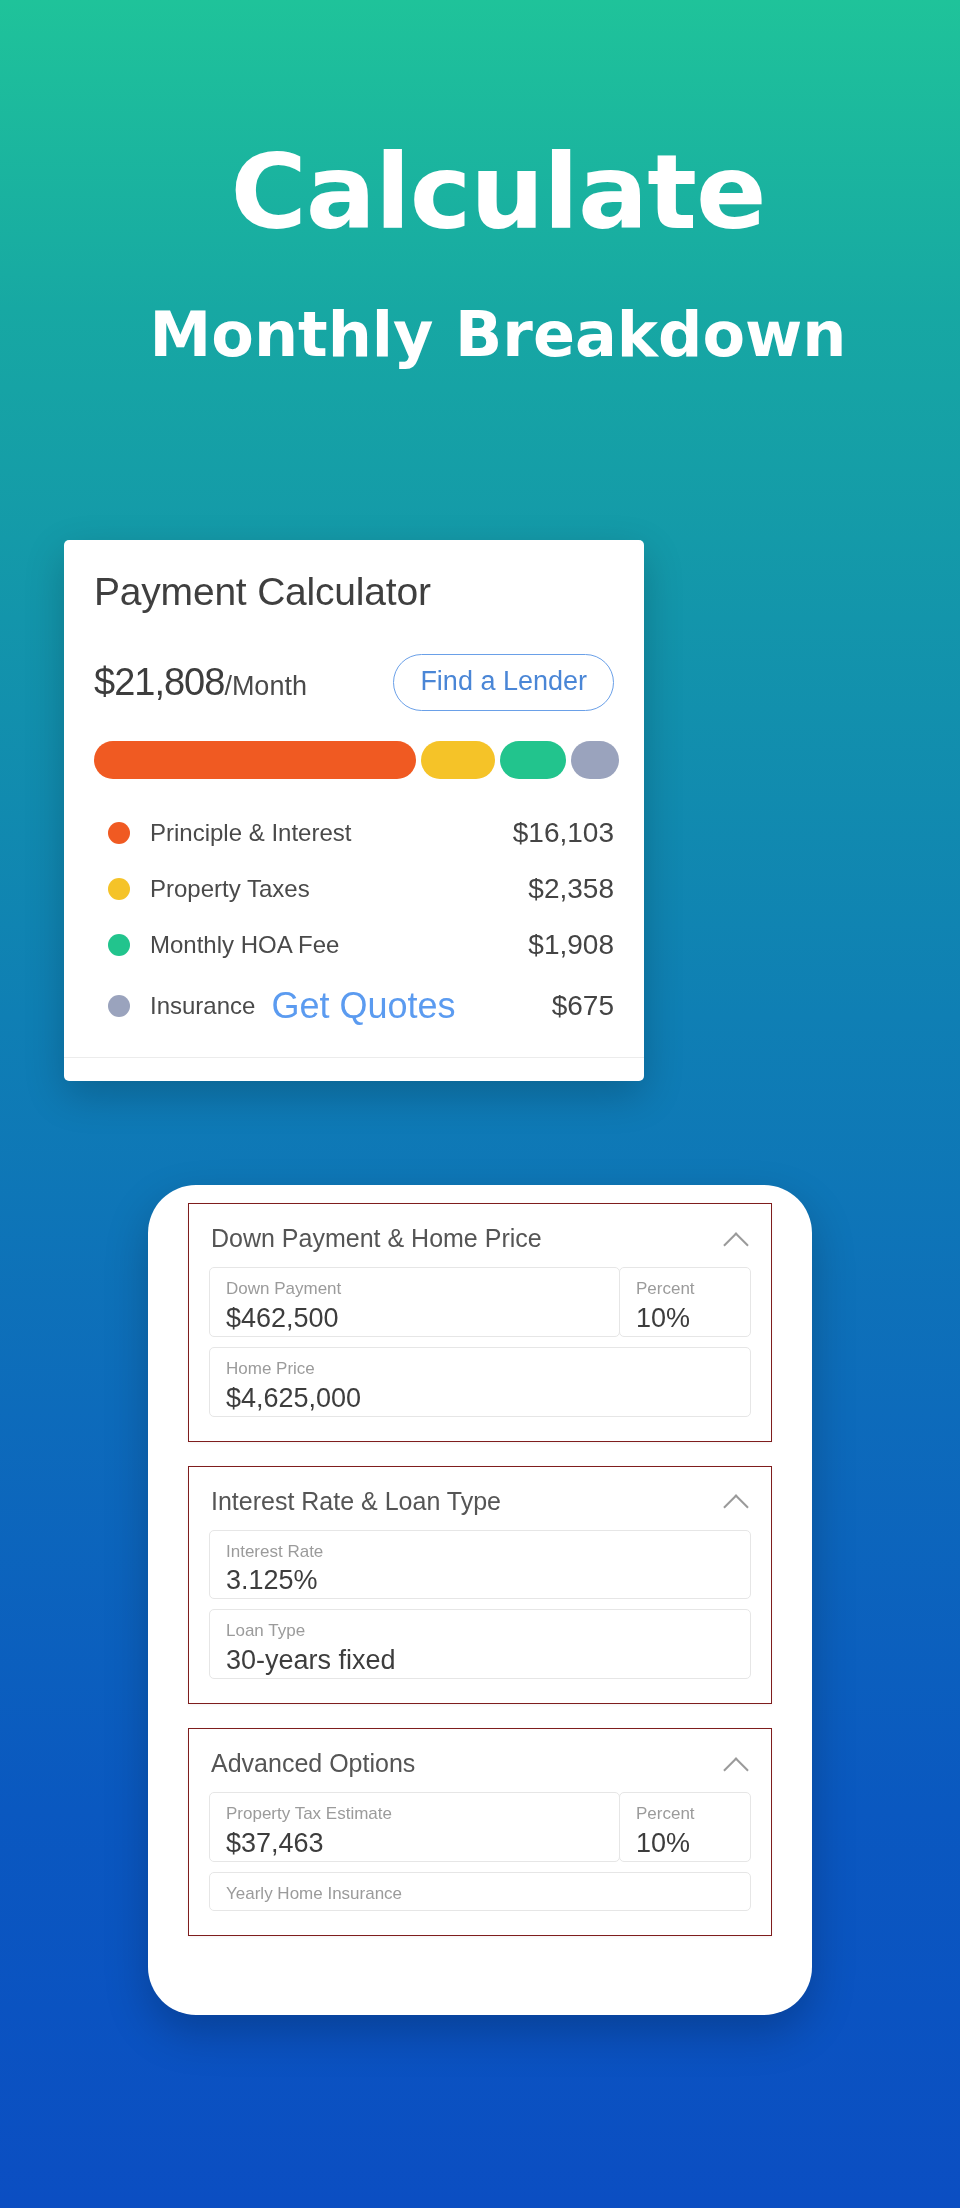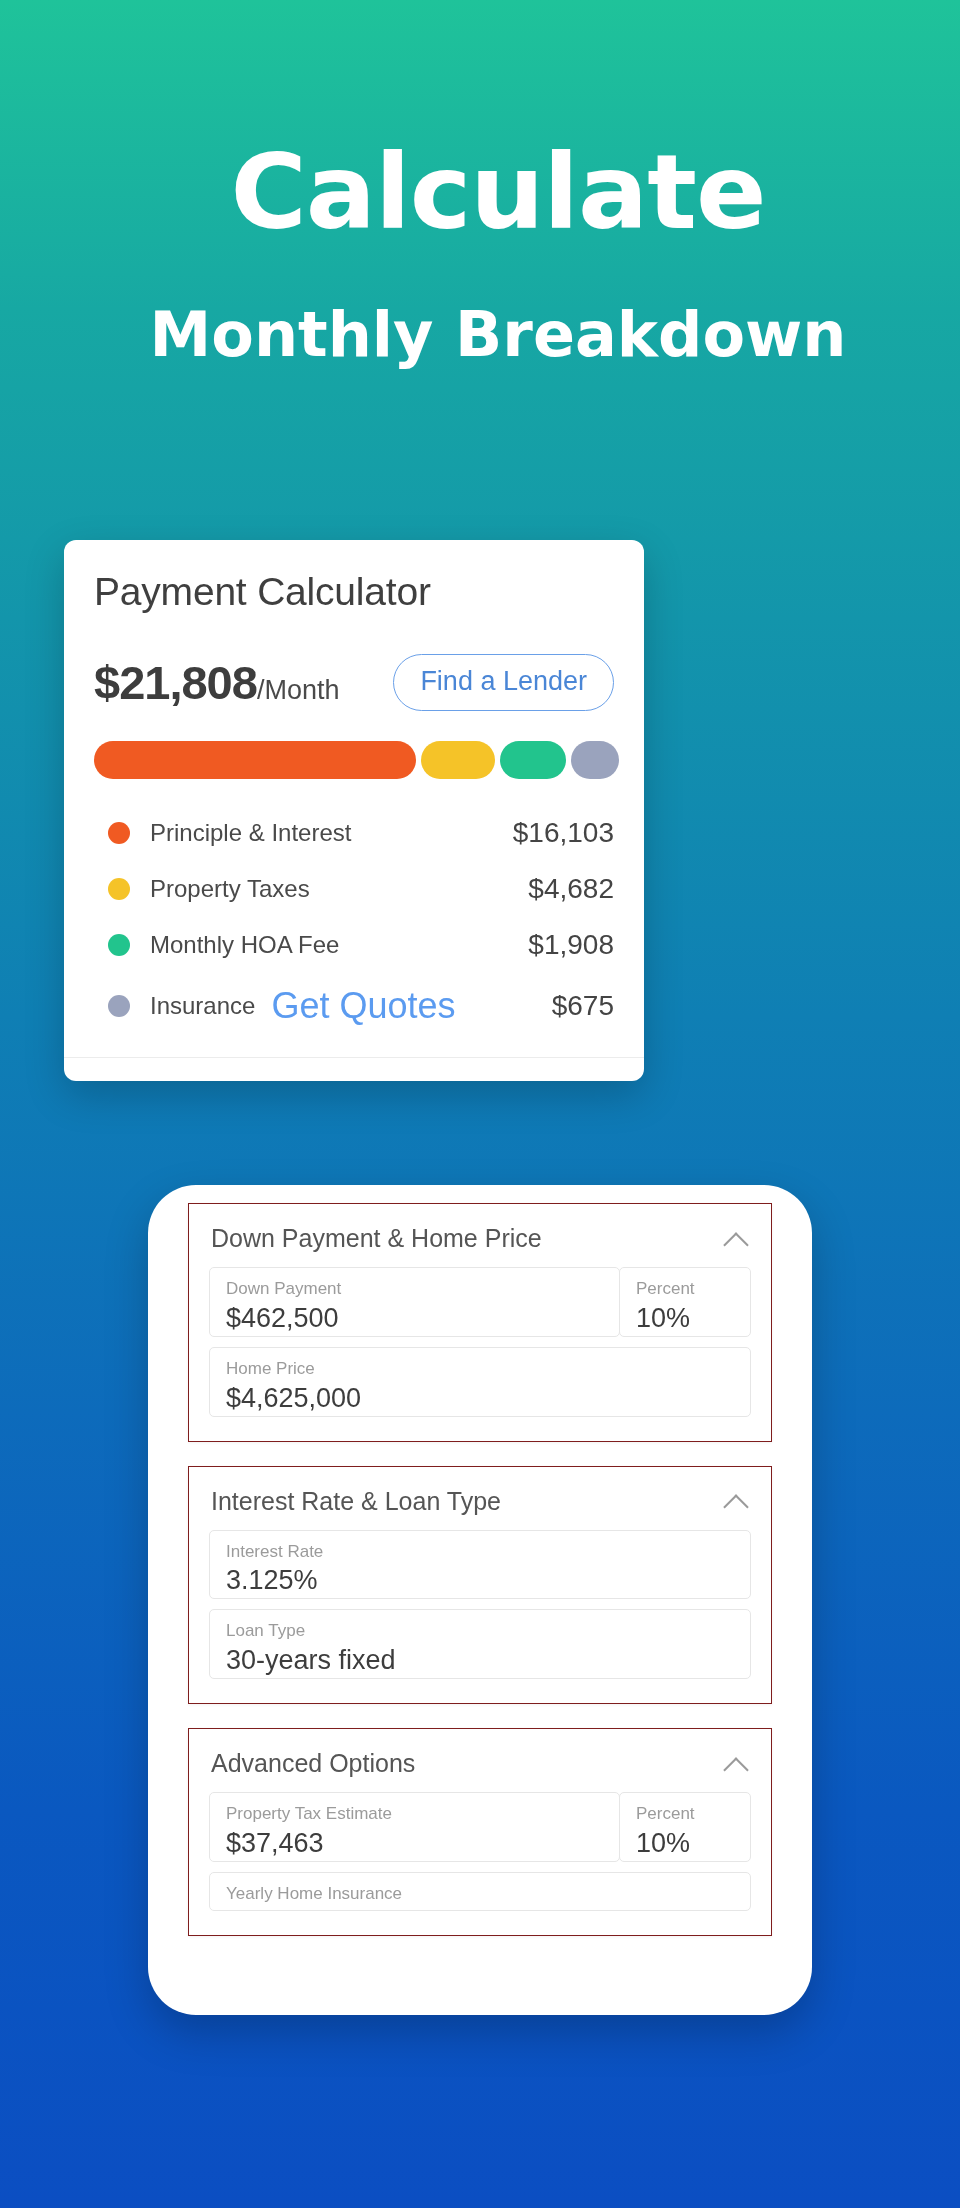--- a/index.html
+++ b/index.html
@@ -53,31 +53,31 @@
     border:1px solid #e6e6e6; border-radius:5px; padding:9px 16px 2px 16px;
     background:#fff; flex:1 1 auto;
   }
   .field.small { flex:0 0 132px; margin-left:-1px; }
   .field-label { font-size:17px; color:#9b9b9b; line-height:1.4; }
   .field-value { font-size:27px; color:#3d3d3d; margin-top:2px; }
 
   
   .card {
     position:absolute; left:64px; top:540px; width:580px;
-    background:#ffffff; border-radius:12px;
+    background:#ffffff; border-radius:5px;
     box-shadow:0 14px 40px rgba(0,0,0,.20);
     padding:30px 30px 22px 30px;
   }
   .card-title { font-size:39px; color:#3f3f3f; letter-spacing:-.2px; }
   .amount-row {
     display:flex; align-items:center; justify-content:space-between;
     margin-top:40px;
   }
   .amount { color:#3d3d3d; }
-  .amount .big { font-size:47px; letter-spacing:-1px;font-weight:bold; }
+  .amount .big { font-size:38px; letter-spacing:-1px; }
   .amount .per { font-size:27px; color:#4a4a4a; }
   .lender-btn {
     border:1.6px solid #6aa0e8; border-radius:30px; color:#4a86d6;
     font-size:27px; padding:11px 26px 13px 26px; background:#fff;
     white-space:nowrap;
   }
 
   .bar { display:flex; gap:5px; margin-top:30px; height:38px; }
   .seg { border-radius:19px; }
 
@@ -192,21 +192,21 @@
       <div class="legend-row">
         <span class="dot" style="background: rgb(240, 90, 34);"></span>
         <span class="legend-label">Principle &amp; Interest</span>
         <span class="legend-spacer"></span>
         <span class="legend-value">$16,103</span>
       </div>
       <div class="legend-row">
         <span class="dot" style="background: rgb(245, 195, 40);"></span>
         <span class="legend-label">Property Taxes</span>
         <span class="legend-spacer"></span>
-        <span class="legend-value">$4,682</span>
+        <span class="legend-value">$2,358</span>
       </div>
       <div class="legend-row">
         <span class="dot" style="background: rgb(34, 196, 141);"></span>
         <span class="legend-label">Monthly HOA Fee</span>
         <span class="legend-spacer"></span>
         <span class="legend-value">$1,908</span>
       </div>
       <div class="legend-row">
         <span class="dot" style="background: rgb(154, 163, 189);"></span>
         <span class="legend-label">Insurance</span>

